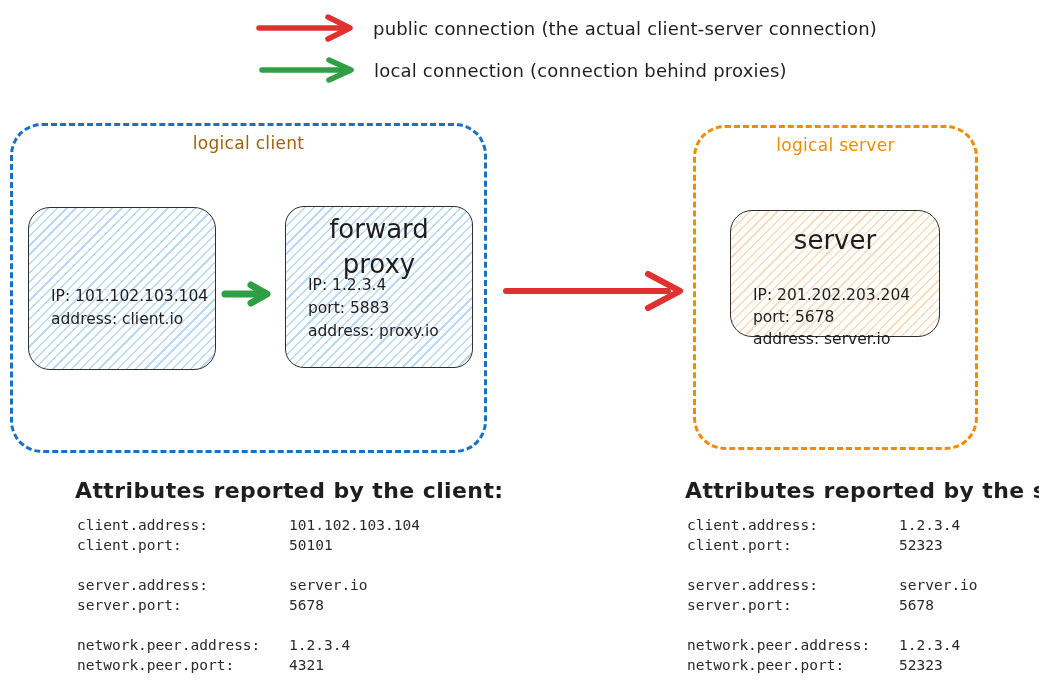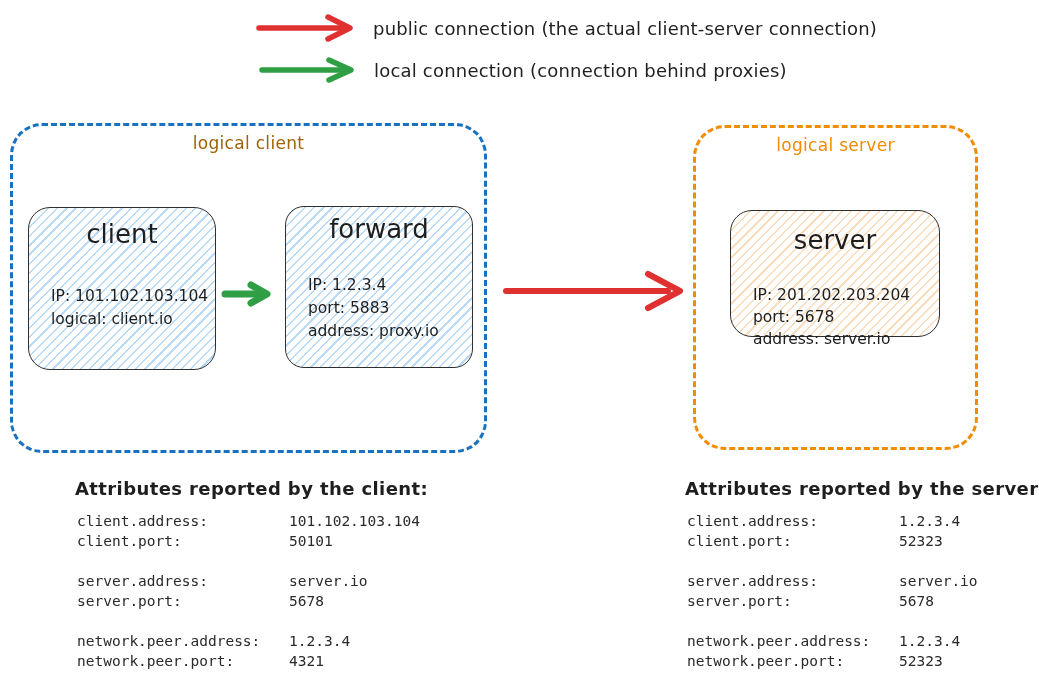--- a/index.html
+++ b/index.html
@@ -57,21 +57,21 @@
   .node-lines { position:absolute; left:22px; right:6px; font-size:15.5px; line-height:23px; white-space:nowrap; }
   .node-client .node-lines { top:77px; }
   .node-proxy  .node-lines { top:67px; }
   .node-server .node-lines { top:73px; line-height:22px; }
 
   
   .attrs { position:absolute; width:440px; }
   .attrs-client { left:75px;  top:478px; }
   .attrs-server { left:685px; top:478px; }
   .attrs-heading {
-    font-size:18px; font-weight:700; letter-spacing:0.4px;
+    font-size:22px; font-weight:700; letter-spacing:0.4px;
     margin:0 0 12px 0; white-space:nowrap;
   }
   .attr-group {
     margin:0 0 20px 2px;
     font-family:"DejaVu Sans Mono", monospace;
     font-size:14.5px; font-weight:400; line-height:20px; color:#2a2a2a;
   }
   .attr-row { white-space:pre; }
   .attr-key { display:inline-block; width:212px; }
 </style>
@@ -93,30 +93,30 @@
       <line x1="4" y1="17" x2="90" y2="17"></line>
       <polyline points="71,7 93,17 71,27"></polyline>
     </g>
   </svg>
   <div class="legend-label legend-local">local connection (connection behind proxies)</div>
 
   <div class="group-box group-blue">
     <div class="group-label">logical client</div>
 
     <div class="node node-blue node-client">
-      <div class="node-title">client</div>
       <div class="node-lines">
         <div>IP: 101.102.103.104</div>
-        <div>logical: client.io</div>
+        <div>address: client.io</div>
       </div>
     </div>
 
     <div class="node node-blue node-proxy">
       <div class="node-title">
         <div>forward</div>
+        <div>proxy</div>
       </div>
       <div class="node-lines">
         <div>IP: 1.2.3.4</div>
         <div>port: 5883</div>
         <div>address: proxy.io</div>
       </div>
     </div>
   </div>
 
   <svg class="arrow" style="left:220px; top:278px;" width="56" height="32">

